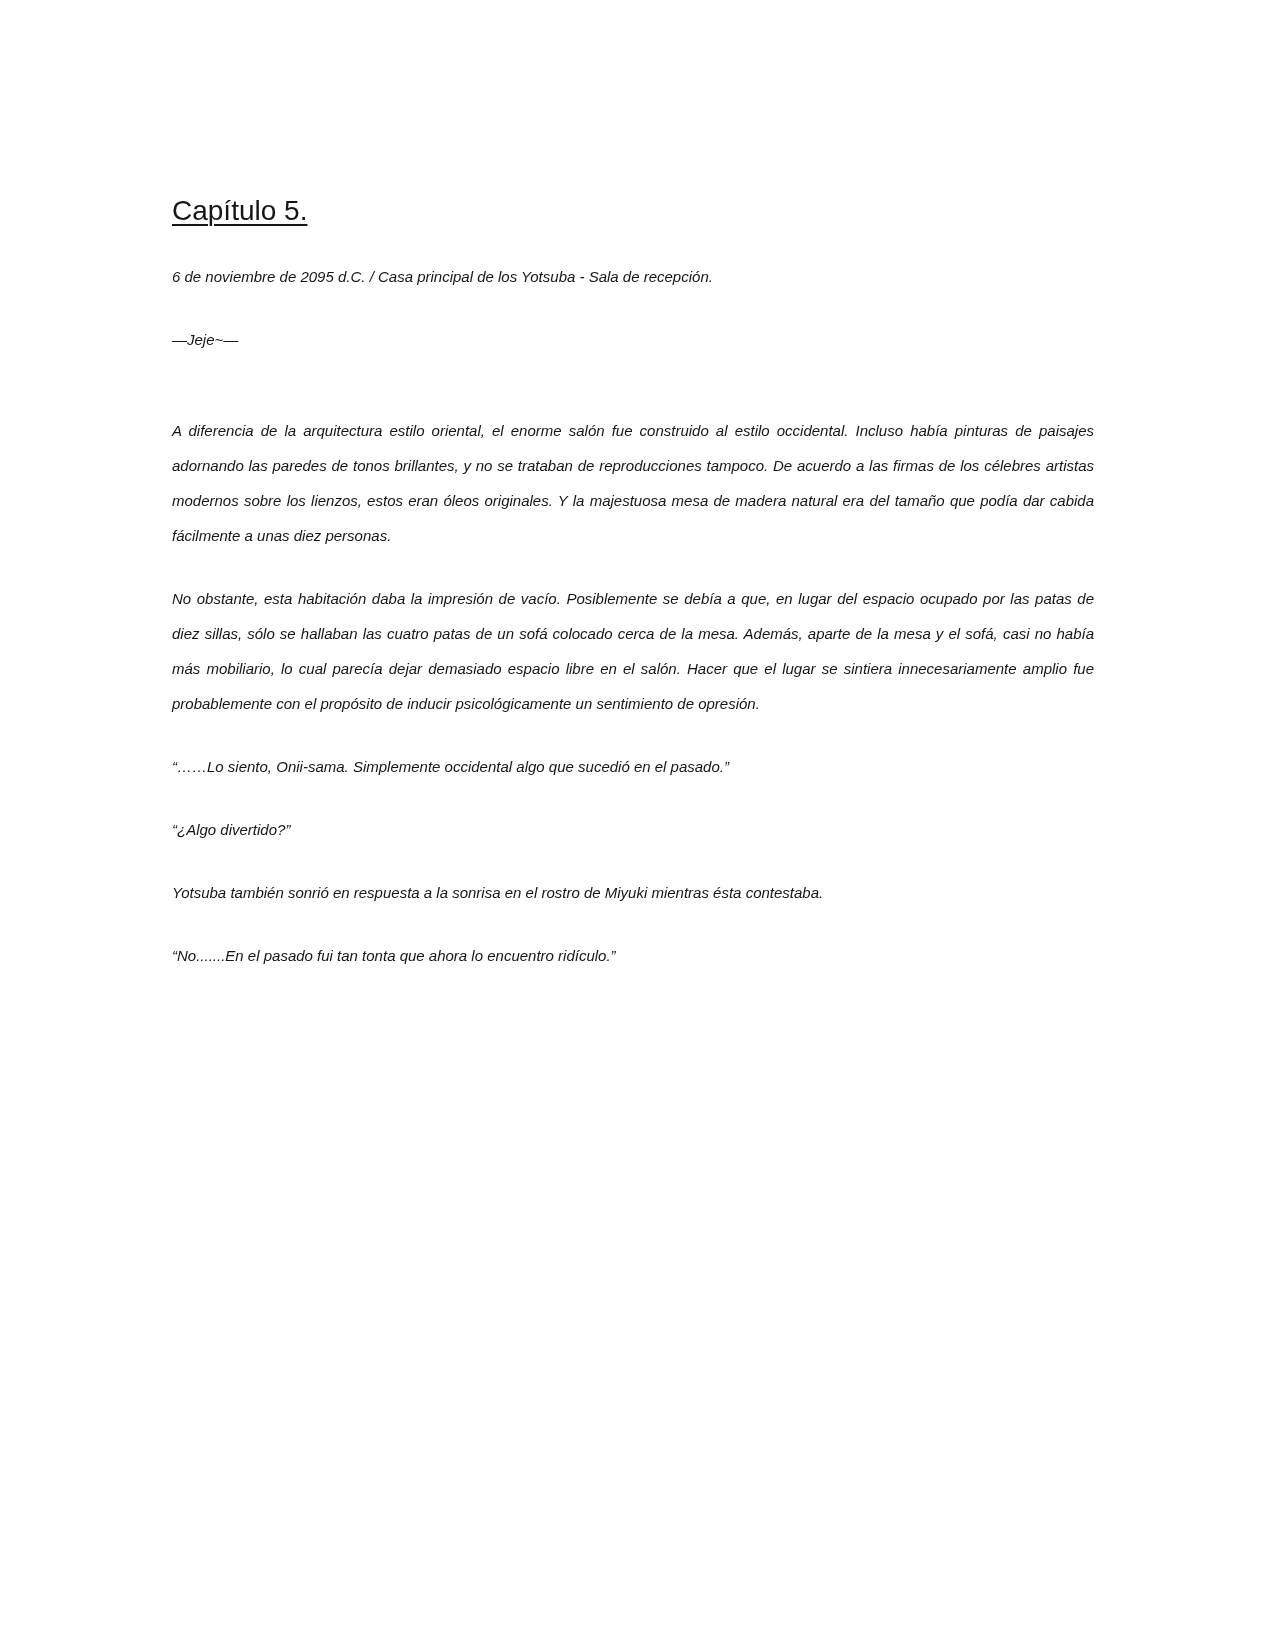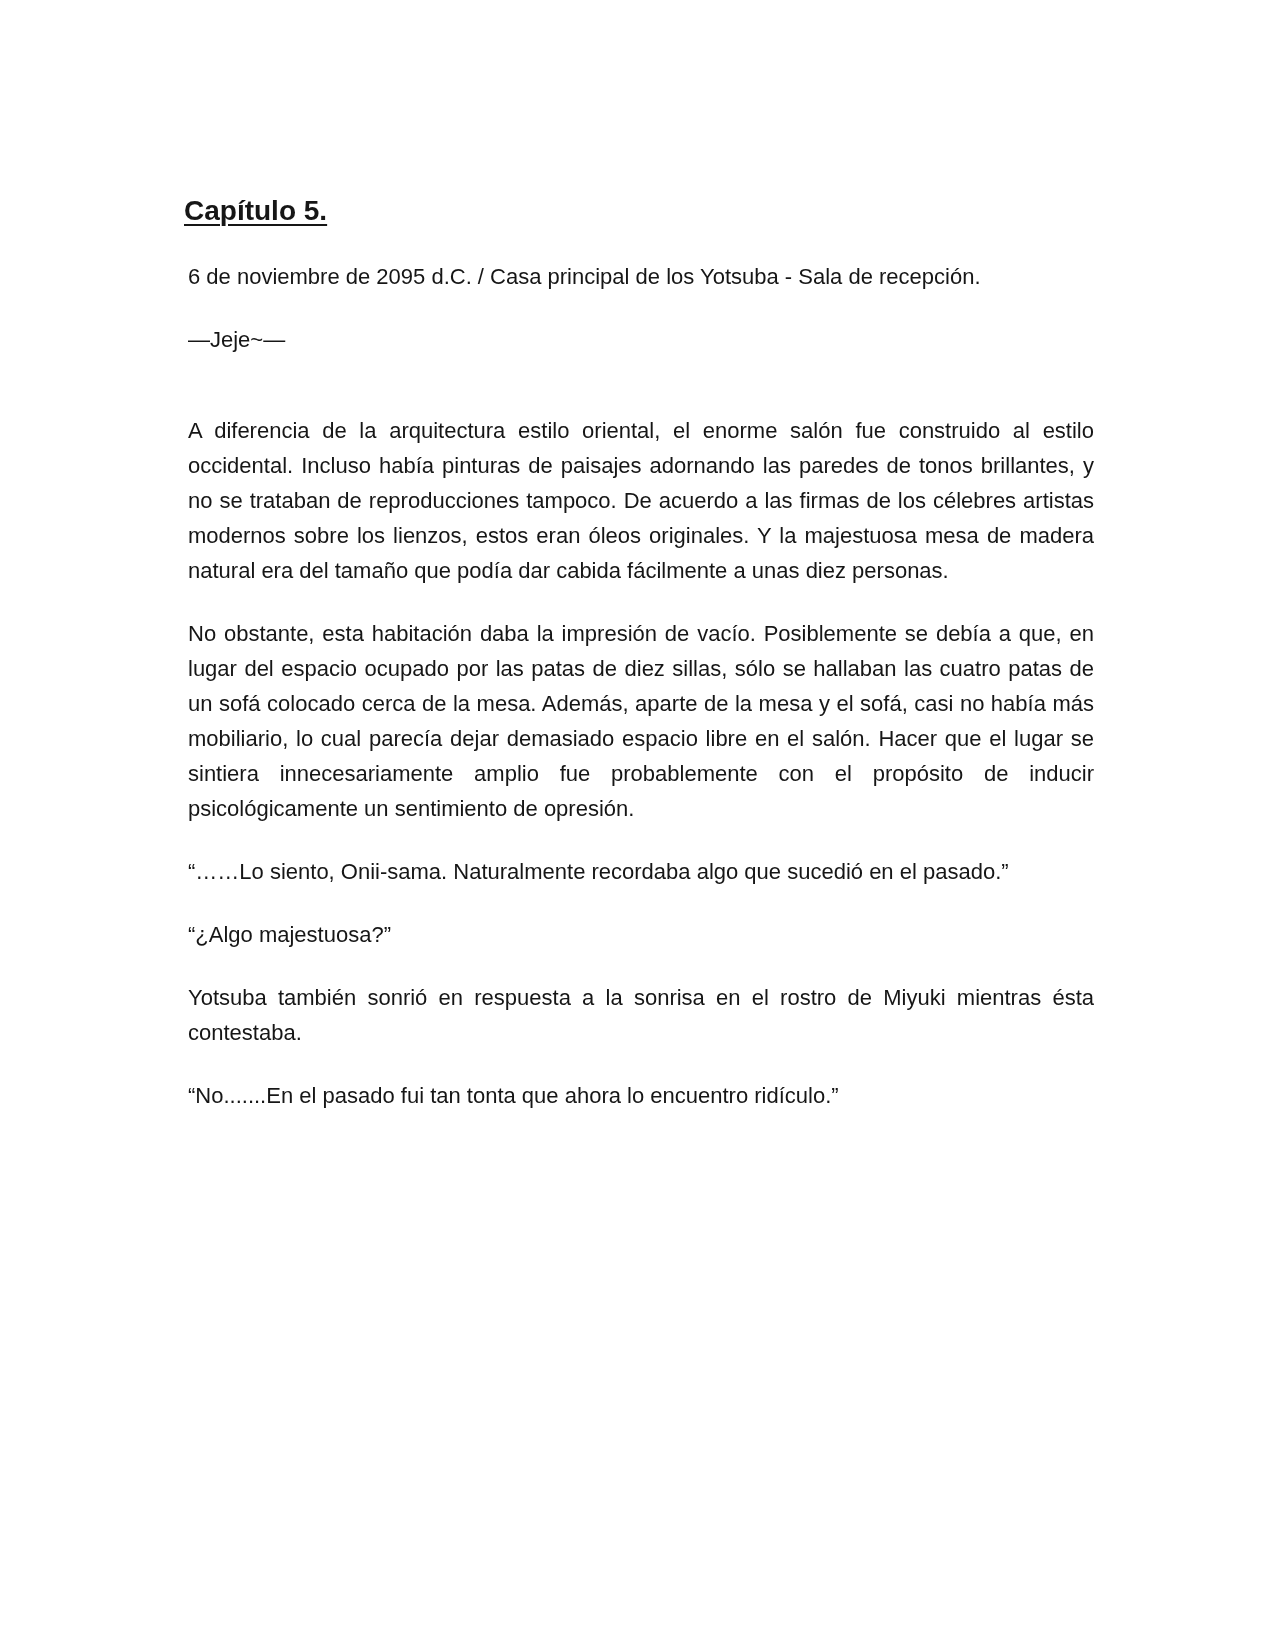--- a/index.html
+++ b/index.html
@@ -21,33 +21,34 @@
       color: #161616;
     }
     .content {
       position: absolute;
       left: 172px;
       top: 192px;
       width: 922px;
     }
     .chapter-title {
       font-size: 28px;
-      font-weight: 700;
+      font-weight: 400;
       line-height: 37px;
-      margin: 0 0 30px 12px;
+      margin: 0 0 30px 0;
       text-decoration: underline;
       text-decoration-thickness: 2px;
       text-underline-offset: 4px;
     }
     p.doc-par {
-      font-size: 22px;
+      font-size: 15px;
       line-height: 35px;
-      margin: 0 0 28px 16px;
+      margin: 0 0 28px 0;
       text-align: justify;
       text-justify: inter-word;
+      font-style: italic;
     }
     p.gap-below {
       margin-bottom: 56px;
     }
   </style>
 </head>
 <body>
 
 <div class="page">
   <div class="content">
@@ -58,22 +59,22 @@
 
     <p class="doc-par gap-below">—Jeje~—</p>
 
 
     <p class="doc-par">A diferencia de la arquitectura estilo oriental, el enorme salón fue construido al estilo occidental. Incluso había pinturas de paisajes adornando las paredes de tonos brillantes, y no se trataban de reproducciones tampoco. De acuerdo a las firmas de los célebres artistas modernos sobre los lienzos, estos eran óleos originales. Y la majestuosa mesa de madera natural era del tamaño que podía dar cabida fácilmente a unas diez personas.</p>
 
     <p class="doc-par">No obstante, esta habitación daba la impresión de vacío. Posiblemente se debía a que, en lugar del espacio ocupado por las patas de diez sillas, sólo se hallaban las cuatro patas de un sofá colocado cerca de la mesa. Además, aparte de la mesa y el sofá, casi no había más mobiliario, lo cual parecía dejar demasiado espacio libre en el salón. Hacer que el lugar se sintiera innecesariamente amplio fue probablemente con el propósito de inducir psicológicamente un sentimiento de opresión.</p>
 
 
 
-    <p class="doc-par">“……Lo siento, Onii-sama. Naturalmente recordaba algo que sucedió en el pasado.”</p>
+    <p class="doc-par">“……Lo siento, Onii-sama. Simplemente occidental algo que sucedió en el pasado.”</p>
 
-    <p class="doc-par">“¿Algo majestuosa?”</p>
+    <p class="doc-par">“¿Algo divertido?”</p>
 
     <p class="doc-par">Yotsuba también sonrió en respuesta a la sonrisa en el rostro de Miyuki mientras ésta contestaba.</p>
 
     <p class="doc-par">“No.......En el pasado fui tan tonta que ahora lo encuentro ridículo.”</p>
 
   </div>
 </div>
 
 </body></html>

